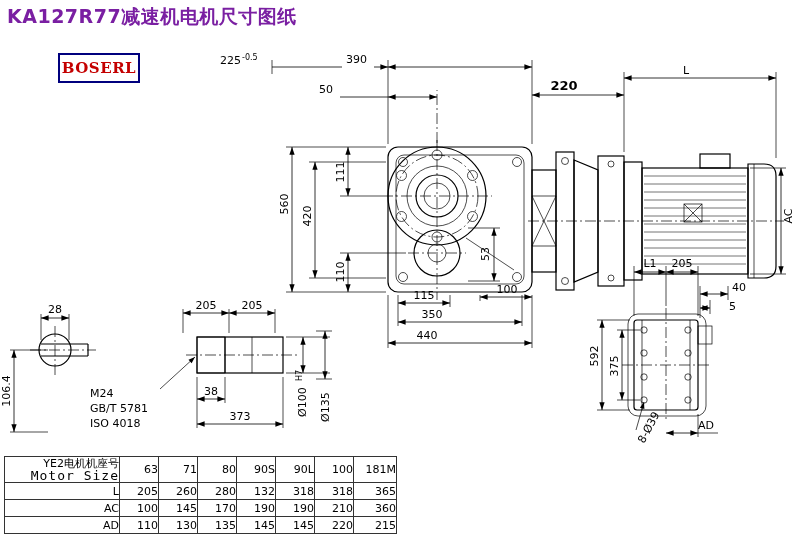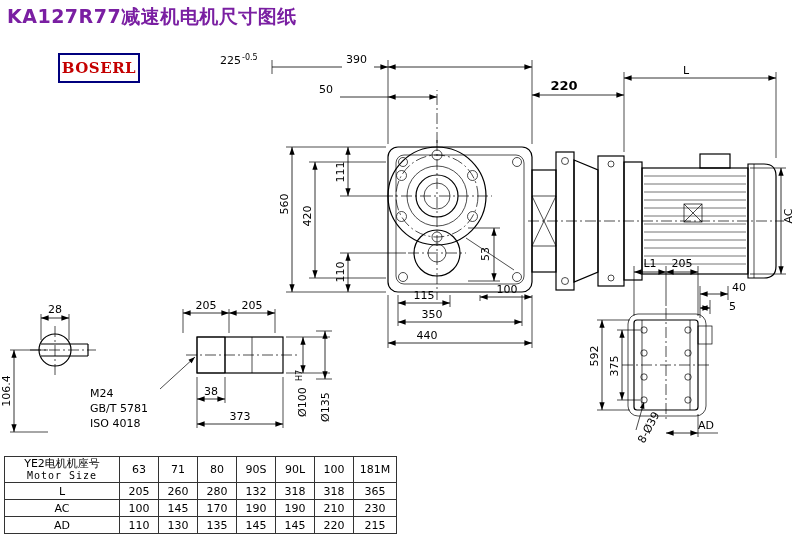--- a/index.html
+++ b/index.html
@@ -2,24 +2,24 @@
 <html><head>
 <meta charset="utf-8">
 <style>
   html,body{margin:0;padding:0}
   body{width:800px;height:535px;position:relative;background:#fff;overflow:hidden;font-family:"DejaVu Sans",sans-serif}
   .title{position:absolute;left:7px;top:4px;font-size:19px;font-weight:bold;color:#7a1fa2;letter-spacing:.5px;white-space:nowrap}
   .logo{position:absolute;left:58px;top:53px;width:78px;height:26px;border:2px solid #00007e;display:flex;align-items:center;justify-content:center;background:#fff}
   .logo span{color:#c40000;font-family:"DejaVu Serif",serif;font-weight:bold;font-size:15px;letter-spacing:.5px}
   svg.drawing{position:absolute;left:0;top:0}
   table.dim{position:absolute;left:4px;top:456px;border-collapse:collapse;table-layout:fixed}
-  table.dim td{border:1px solid #333;text-align:center;font-size:11px;color:#000;padding:0;height:16px;line-height:15px;overflow:hidden;white-space:nowrap}
+  table.dim td{border:1px solid #333;text-align:right;font-size:11px;color:#000;padding:0;height:16px;line-height:15px;overflow:hidden;white-space:nowrap}
   td.hd{height:26px}
   .cn{font-size:11px;line-height:13px}
-  .en{font-family:"DejaVu Sans Mono",monospace;font-size:10px;line-height:12px;letter-spacing:1px}
+  .en{font-family:"DejaVu Sans Mono",monospace;font-size:13px;line-height:12px;letter-spacing:1px}
 </style>
 </head>
 <body>
 
 <div class="title">KA127R77减速机电机尺寸图纸</div>
 <div class="logo">
     <span>BOSERL</span>
   </div>
 
 <svg class="drawing" width="800" height="535" viewBox="0 0 800 535">
@@ -293,21 +293,21 @@
     <td>365</td>
   </tr>
   <tr>
     <td>AC</td>
     <td>100</td>
     <td>145</td>
     <td>170</td>
     <td>190</td>
     <td>190</td>
     <td>210</td>
-    <td>230</td>
+    <td>360</td>
   </tr>
   <tr>
     <td>AD</td>
     <td>110</td>
     <td>130</td>
     <td>135</td>
     <td>145</td>
     <td>145</td>
     <td>220</td>
     <td>215</td>

